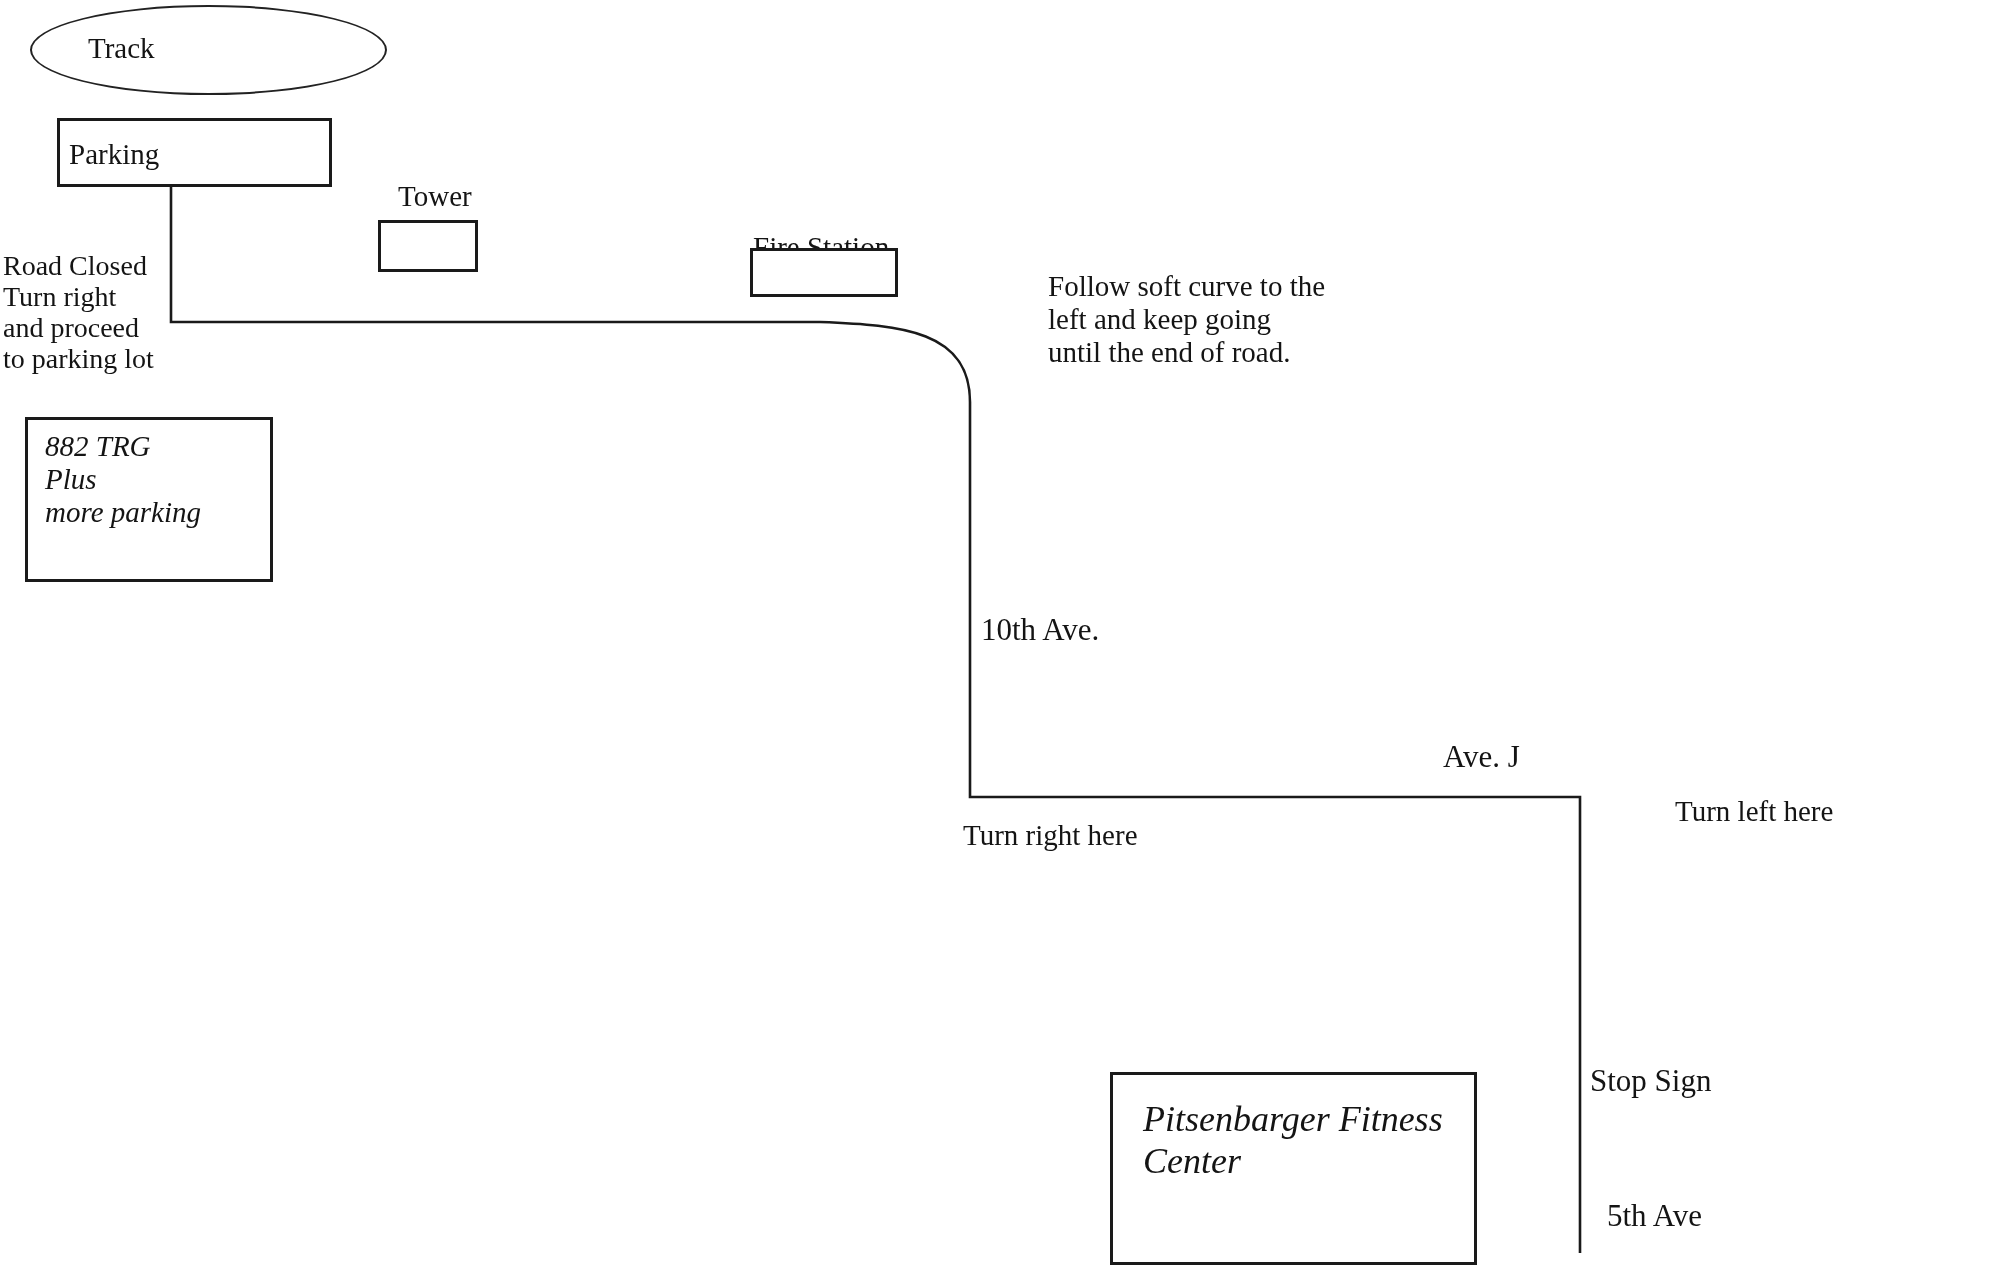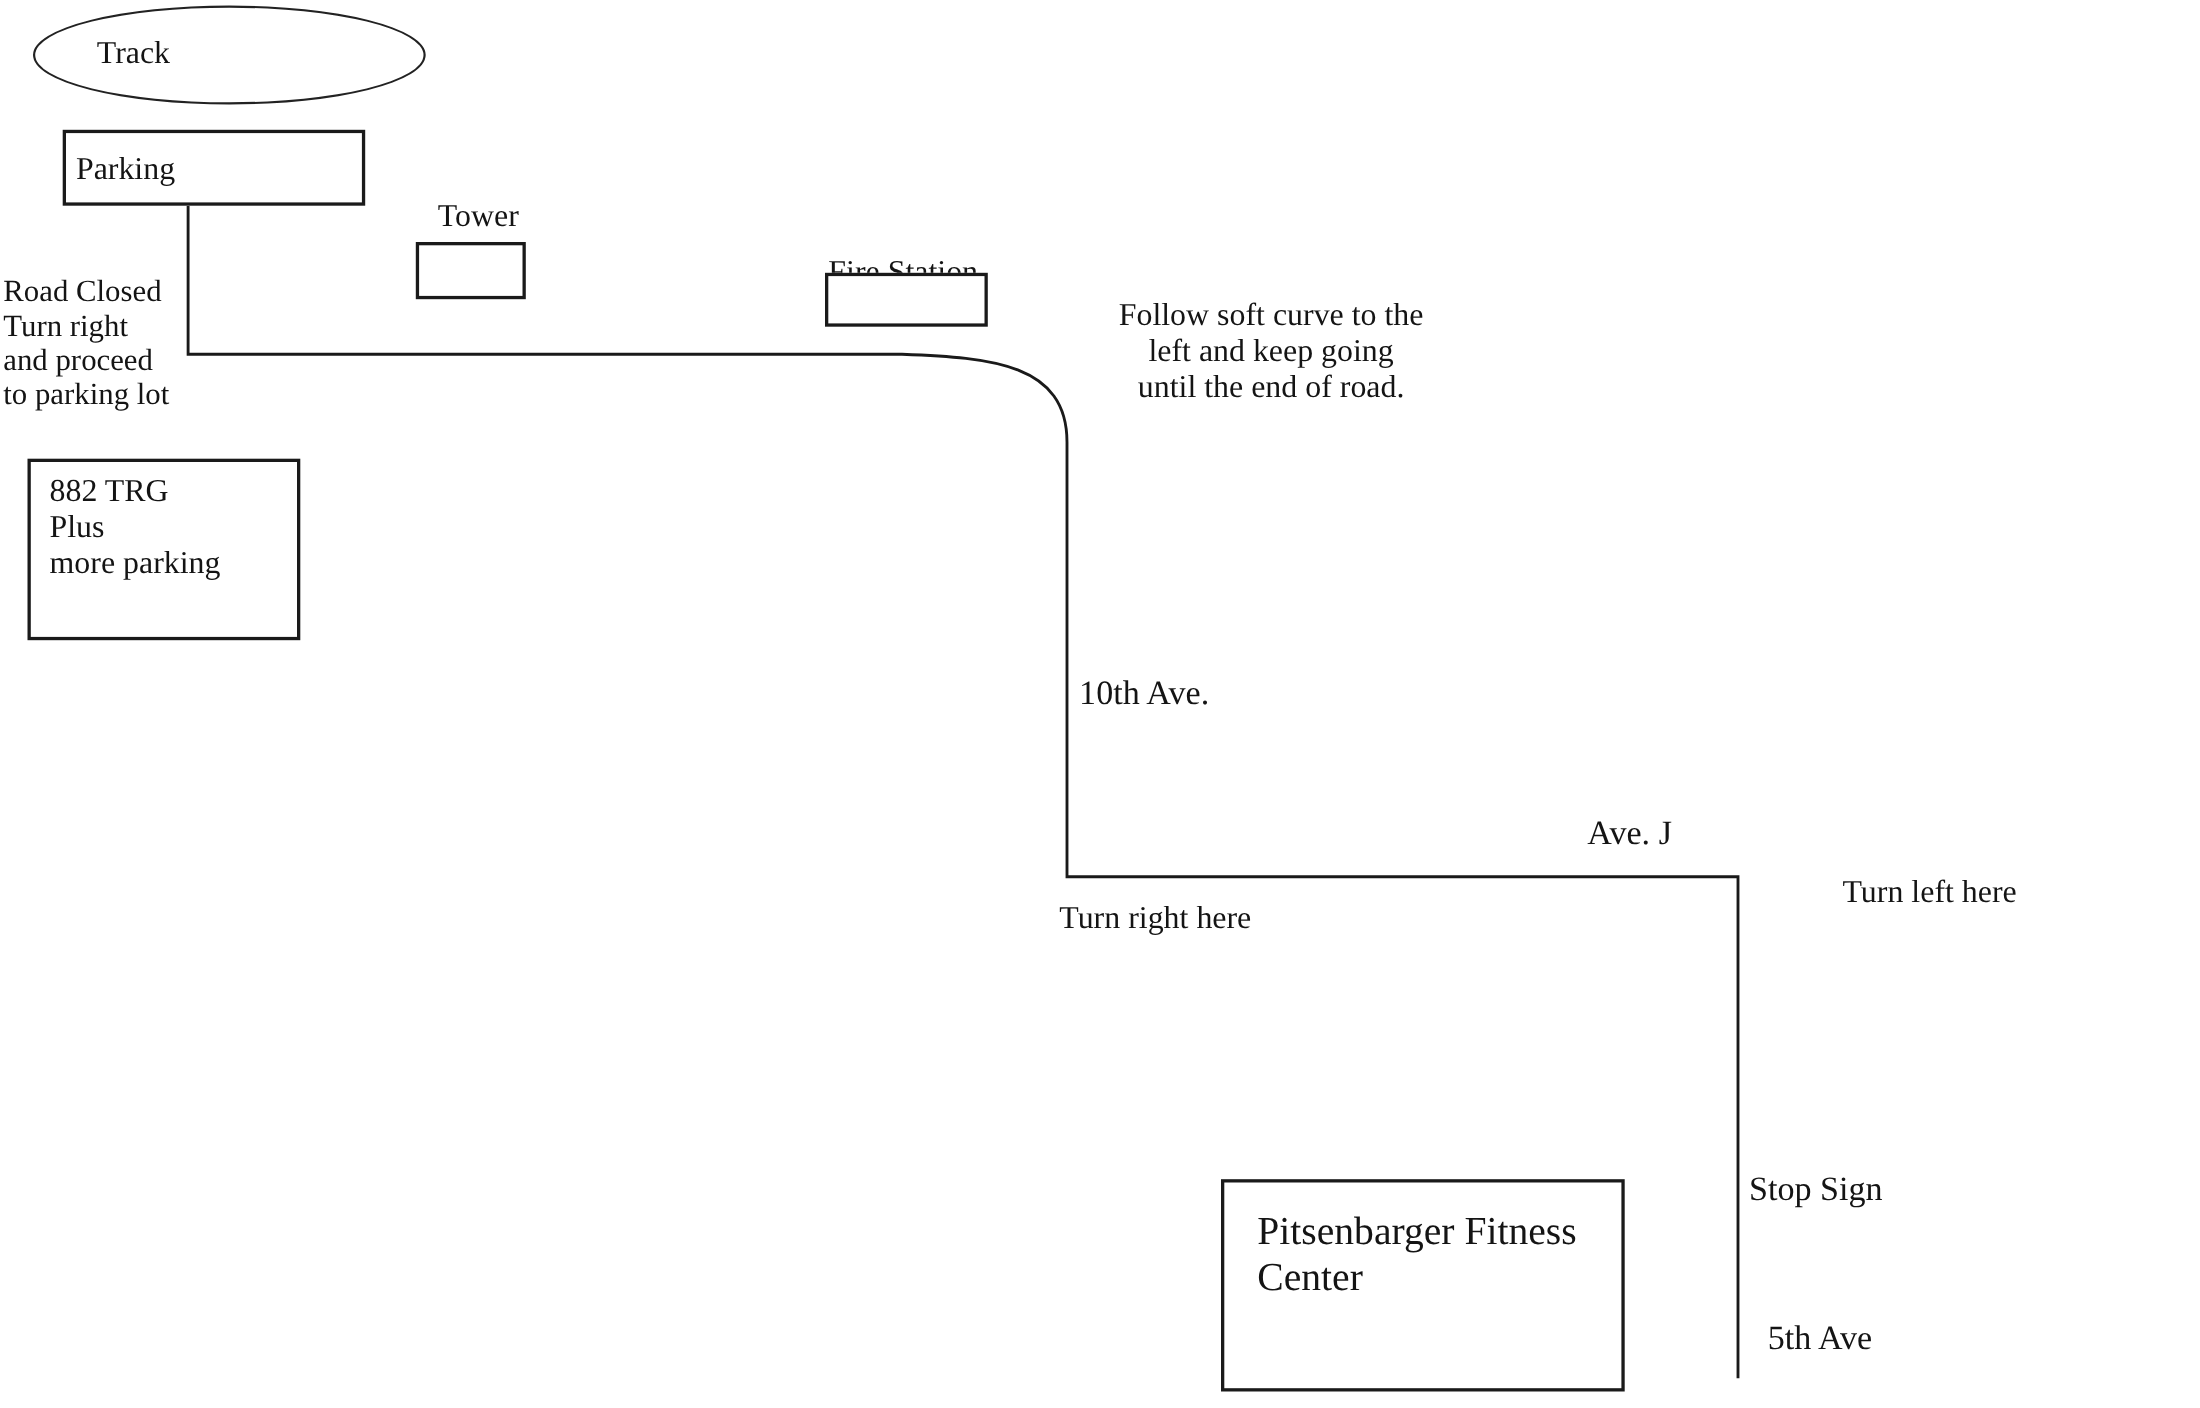--- a/index.html
+++ b/index.html
@@ -33,21 +33,21 @@
   .lbl {
     position: absolute;
     white-space: nowrap;
     font-size: 29px;
     line-height: 31px;
     color: #141414;
   }
   .lbl-lg { font-size: 31px; line-height: 33px; }
   .textblock { position: absolute; font-size: 28px; color: #141414; }
   .textblock div { line-height: 31px; white-space: nowrap; }
-  .boxtext { position: absolute; font-size: 29px; color: #141414; }
+  .boxtext { position: absolute; font-size: 29px; color: #141414; font-style: italic; }
   .boxtext div { line-height: 33px; white-space: nowrap; }
   .fitness-text div { font-size: 36px; line-height: 42px; }
 </style>
 </head>
 <body>
 
 <div class="stage">
 
   <svg class="roads" viewBox="0 0 2000 1280" xmlns="http://www.w3.org/2000/svg">
     <path d="M 171 187 L 171 322 L 820 322 C 902 325 970 331 970 402 L 970 797 L 1580 797 L 1580 1253" fill="none" stroke="#1a1a1a" stroke-width="2.6"></path>
@@ -72,21 +72,21 @@
     <div>to parking lot</div>
   </div>
 
   <div class="box" style="left:25px; top:417px; width:248px; height:165px;"></div>
   <div class="boxtext" style="left:45px; top:430px;">
     <div>882 TRG</div>
     <div>Plus</div>
     <div>more parking</div>
   </div>
 
-  <div class="textblock" style="left:1017px; top:270px; font-size:29px;text-align:center;">
+  <div class="textblock" style="left:1048px; top:270px; font-size:29px;">
     <div style="line-height:33px;">Follow soft curve to the</div>
     <div style="line-height:33px;">left and keep going</div>
     <div style="line-height:33px;">until the end of road.</div>
   </div>
 
   <div class="lbl lbl-lg" style="left:981px; top:613px;">10th Ave.</div>
   <div class="lbl lbl-lg" style="left:1443px; top:740px;">Ave. J</div>
   <div class="lbl lbl-lg" style="left:1607px; top:1199px;">5th Ave</div>
 
   <div class="lbl" style="left:963px; top:820px;">Turn right here</div>

